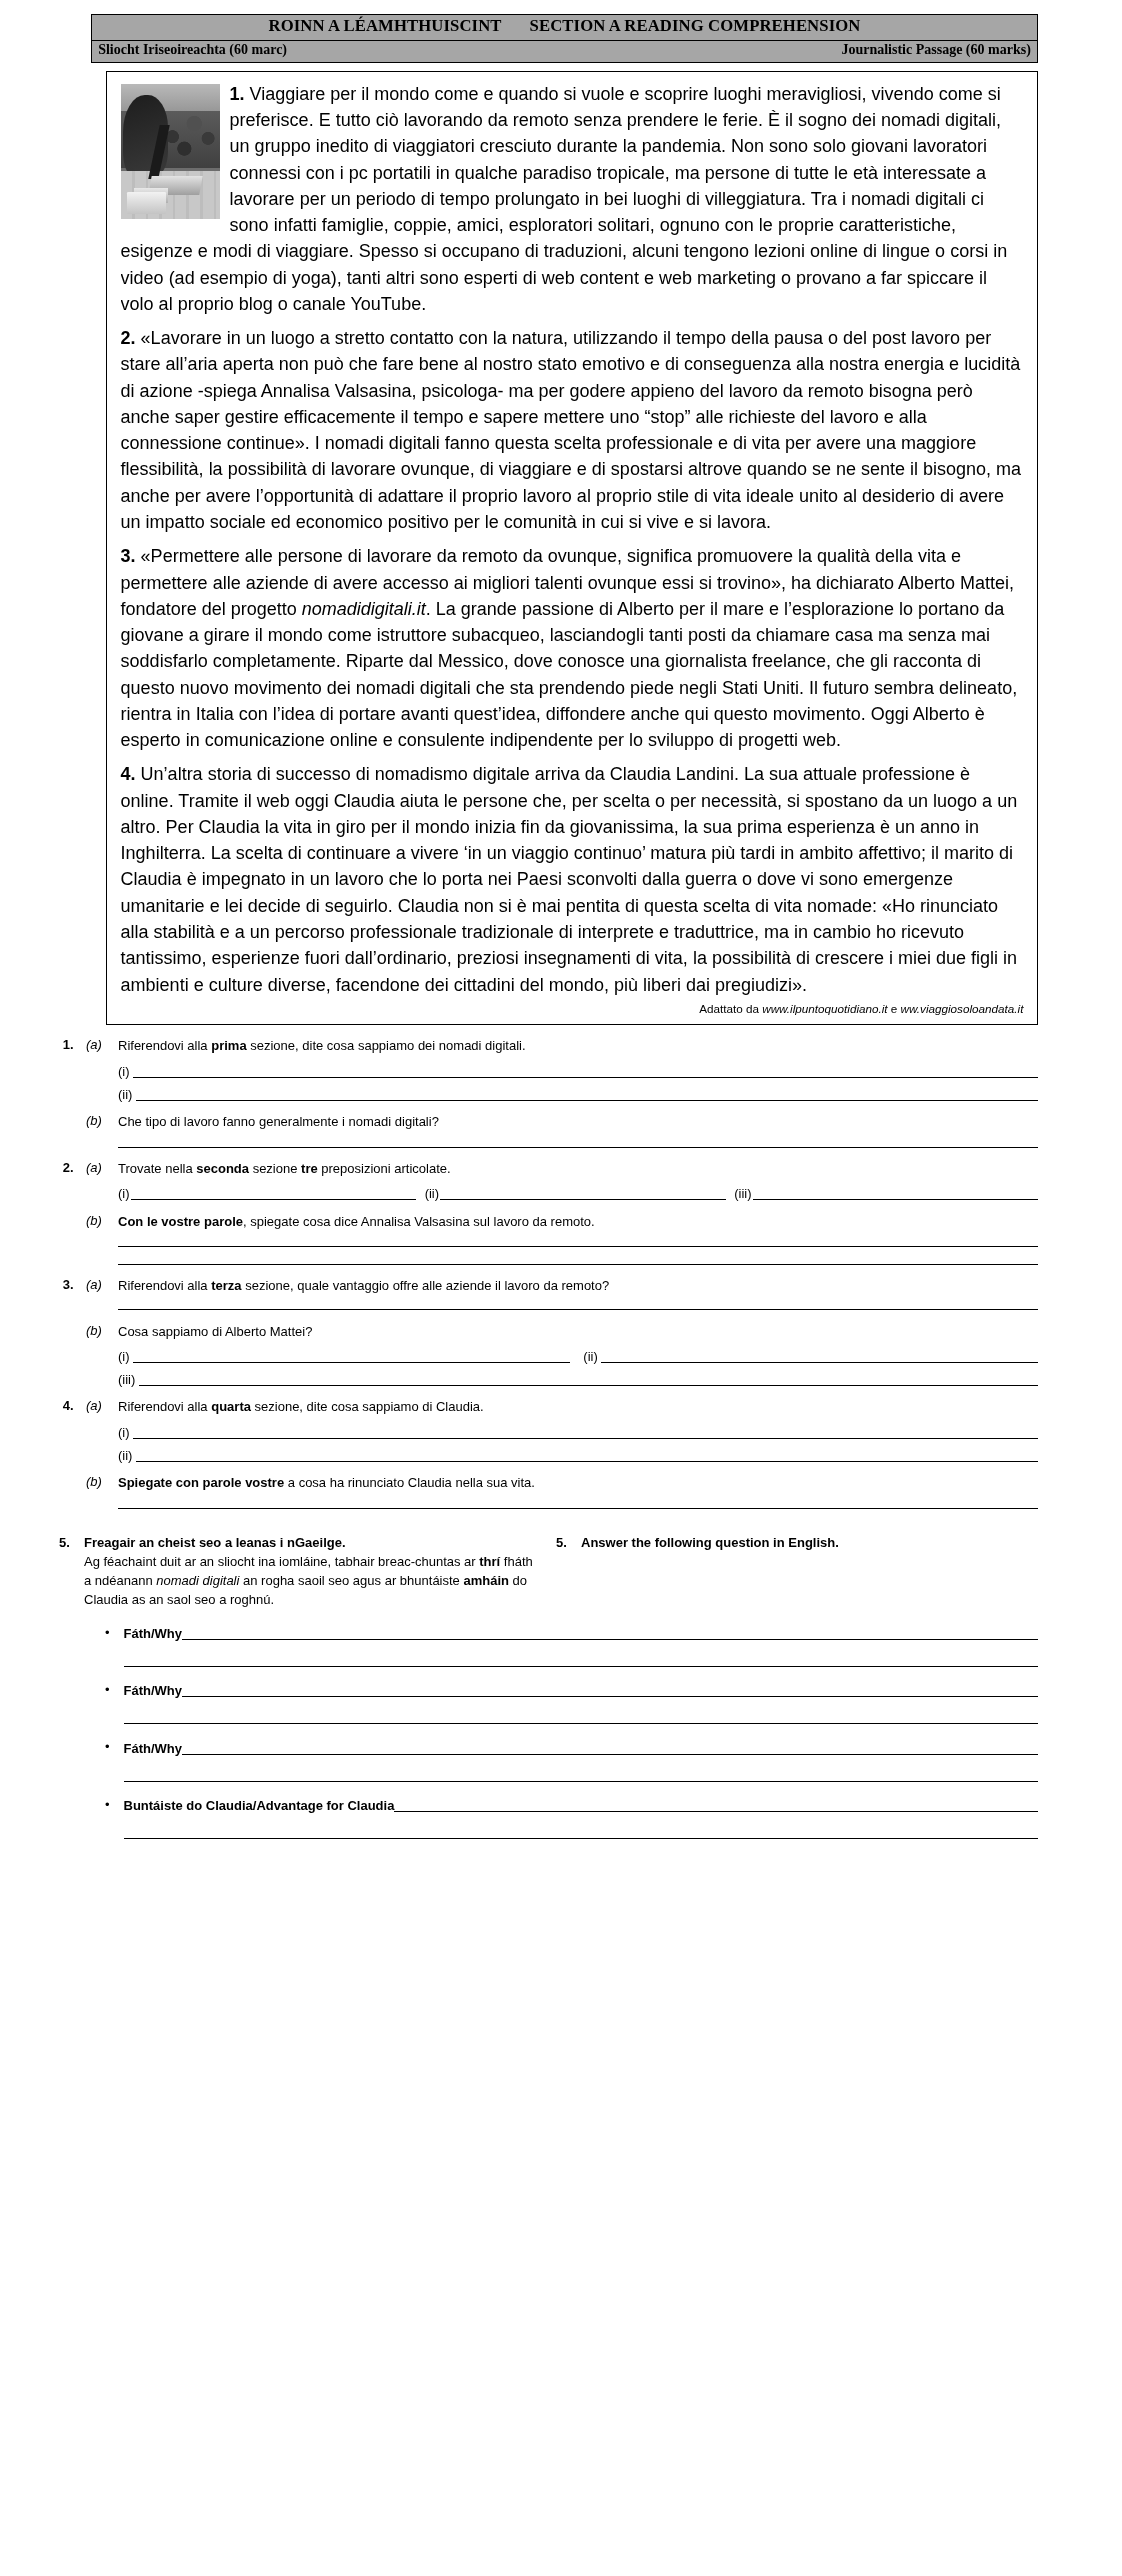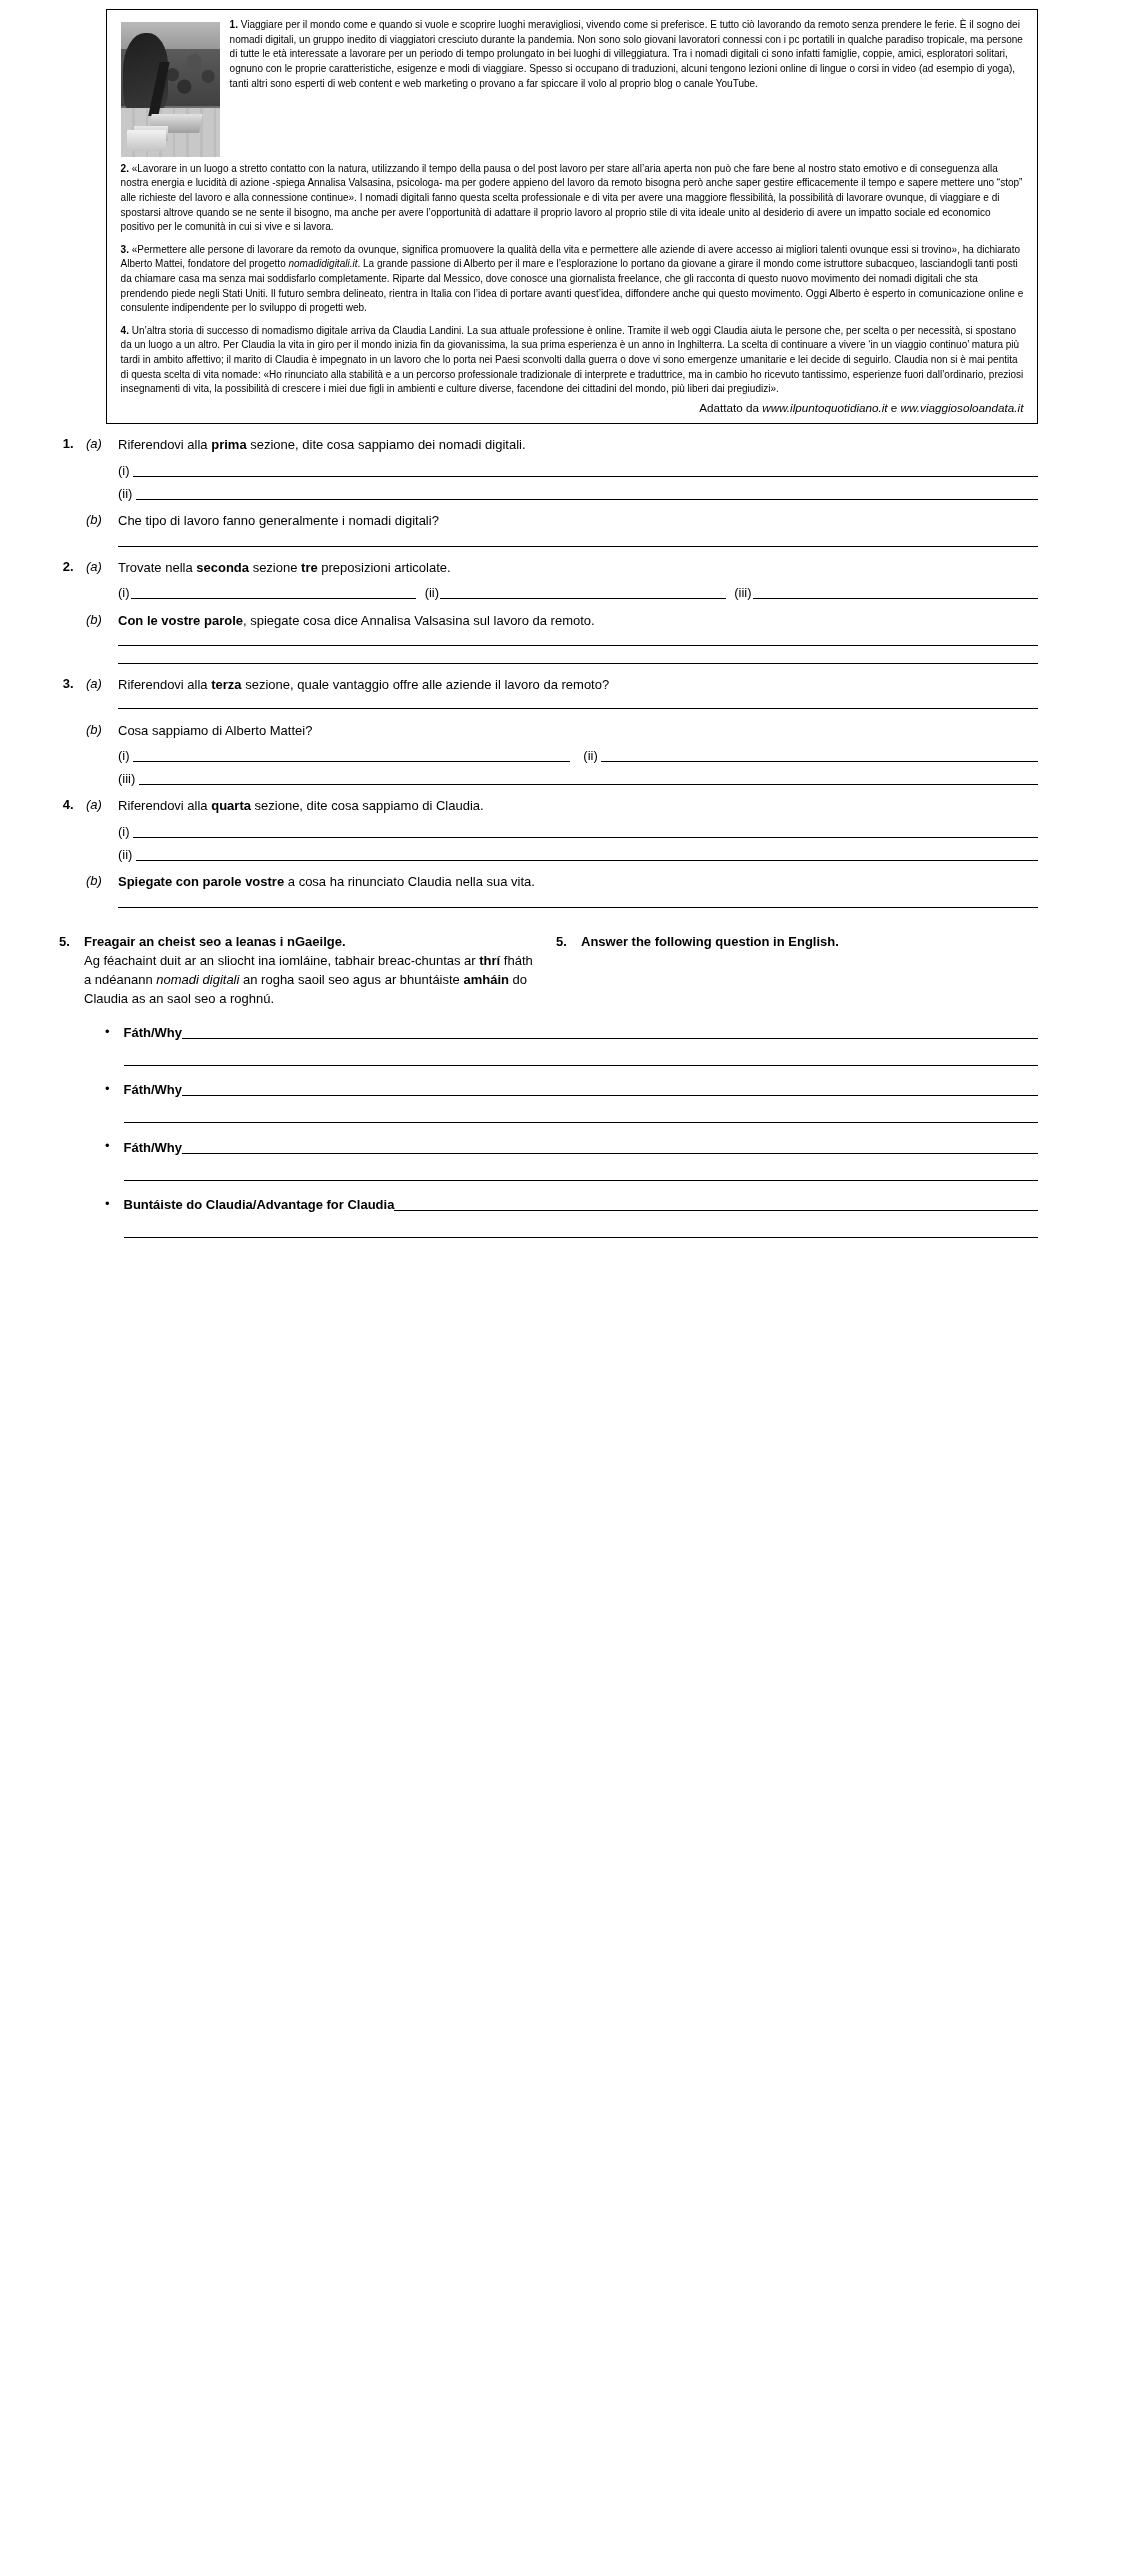--- a/index.html
+++ b/index.html
@@ -126,21 +126,21 @@
   }
 
   .art-title {
     font-family: "Liberation Sans", sans-serif;
     font-weight: bold;
     font-size: 20.4px;
     line-height: 1.16;
     margin: 0 0 3.7px 0;
   }
   .art-p {
-    font-size: 10px;
+    font-size: 18px;
     line-height: 1.46;
     margin: 0 0 8px 0;
     text-align: left;
   }
   .art-p.first { margin-bottom: 8px; }
   .art-p b { font-weight: bold; }
   .art-p i { font-style: italic; }
   .credit {
     font-size: 11.7px;
     text-align: right;
@@ -284,20 +284,32 @@
     margin: 25px 0 0 18.5px;
     border-bottom: 1.4px solid #000;
     height: 1.2px;
   }
 </style>
 </head>
 <body>
 
 <div class="page">
 
+  <div class="banner">
+    <div class="banner-row top">
+      <div class="banner-title-group">
+        <span class="banner-title">ROINN A   LÉAMHTHUISCINT</span>
+        <span class="banner-title">SECTION A   READING COMPREHENSION</span>
+      </div>
+    </div>
+    <div class="banner-row bottom">
+      <span class="banner-sub">Sliocht Iriseoireachta (60 marc)</span>
+      <span class="banner-sub">Journalistic Passage (60 marks)</span>
+    </div>
+  </div>
 
   <div class="article">
     <div class="article-head">
       <div class="photo">
         <div class="sky"></div>
         <div class="foliage"></div>
         <div class="person"></div>
         <div class="table"></div>
         <div class="laptop-screen"></div>
         <div class="laptop-base"></div>

